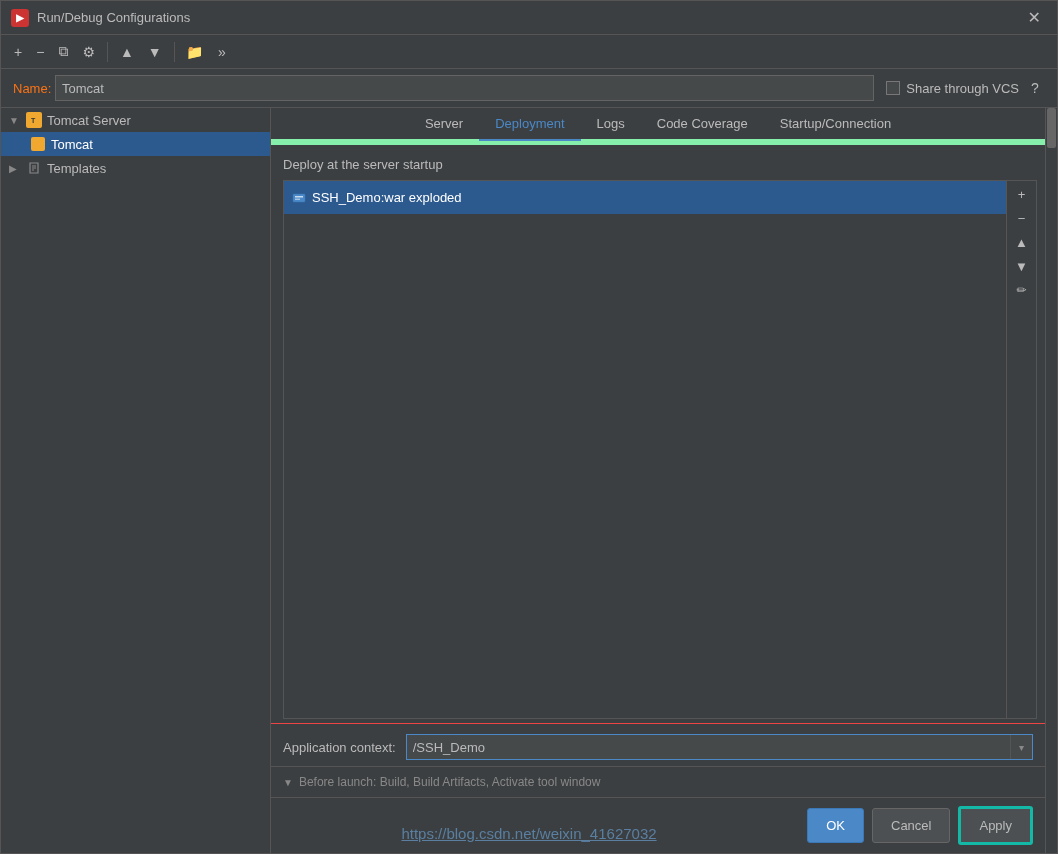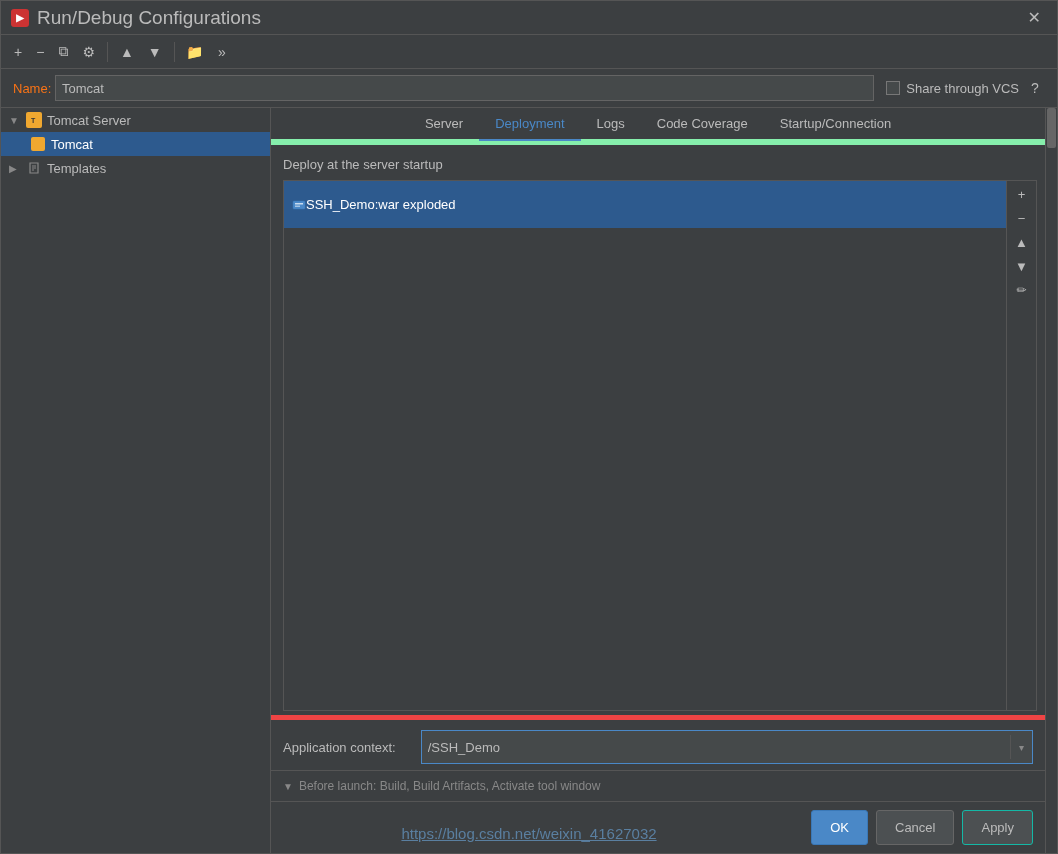--- a/index.html
+++ b/index.html
@@ -41,21 +41,21 @@
       border-radius: 3px;
       display: flex;
       align-items: center;
       justify-content: center;
       color: white;
       font-size: 10px;
       font-weight: bold;
     }
     .title-text {
       color: #bbbbbb;
-      font-size: 19px;
+      font-size: 13px;
     }
     .title-close {
       color: #bbbbbb;
       cursor: pointer;
       font-size: 16px;
       padding: 2px 6px;
     }
     .toolbar {
       background: #3c3f41;
       padding: 4px 8px;
@@ -230,21 +230,22 @@
       border: 1px solid #555;
     }
     .deployment-list {
       flex: 1;
       background: #3c3f41;
       overflow-y: auto;
     }
     .deployment-item {
       display: flex;
       align-items: center;
-      padding: 16px 8px;
+      padding: 9px 8px;
+      gap: 6px;
       cursor: pointer;
     }
     .deployment-item.selected {
       background: #2d5a8e;
       color: white;
     }
     .artifact-icon {
       width: 14px;
       height: 14px;
       flex-shrink: 0;
@@ -275,37 +276,37 @@
       cursor: pointer;
       font-size: 13px;
       display: flex;
       align-items: center;
       justify-content: center;
       border-radius: 3px;
     }
     .context-row {
       display: flex;
       align-items: center;
-      gap: 25px;
+      gap: 10px;
       padding: 10px 12px 6px 12px;
-      border-top: 5px solid #ef4444;
+      border-top: 1px solid #ef4444;
       margin-top: 4px;
     }
     .context-label {
       color: #bbbbbb;
       font-size: 13px;
       white-space: nowrap;
     }
     .context-input-wrap {
       flex: 1;
       display: flex;
       align-items: center;
       background: #45494a;
       border: 1px solid #4a88c7;
-      height: 34px;
+      height: 26px;
     }
     .context-input {
       flex: 1;
       background: transparent;
       border: none;
       color: #bbbbbb;
       padding: 2px 6px;
       font-size: 13px;
       outline: none;
     }
@@ -356,21 +357,21 @@
       border: 1px solid #3a78b7;
     }
     .btn-cancel {
       background: #4c5052;
       color: #bbbbbb;
       border: 1px solid #666;
     }
     .btn-apply {
       background: #4c5052;
       color: #bbbbbb;
-      border: 1px solid #14b8a6;
+      border: 3px solid #14b8a6;
     }
     .scrollbar-area {
       width: 12px;
       background: #3c3f41;
       border-left: 1px solid #555;
       display: flex;
       flex-direction: column;
     }
     .scroll-track {
       flex: 1;

